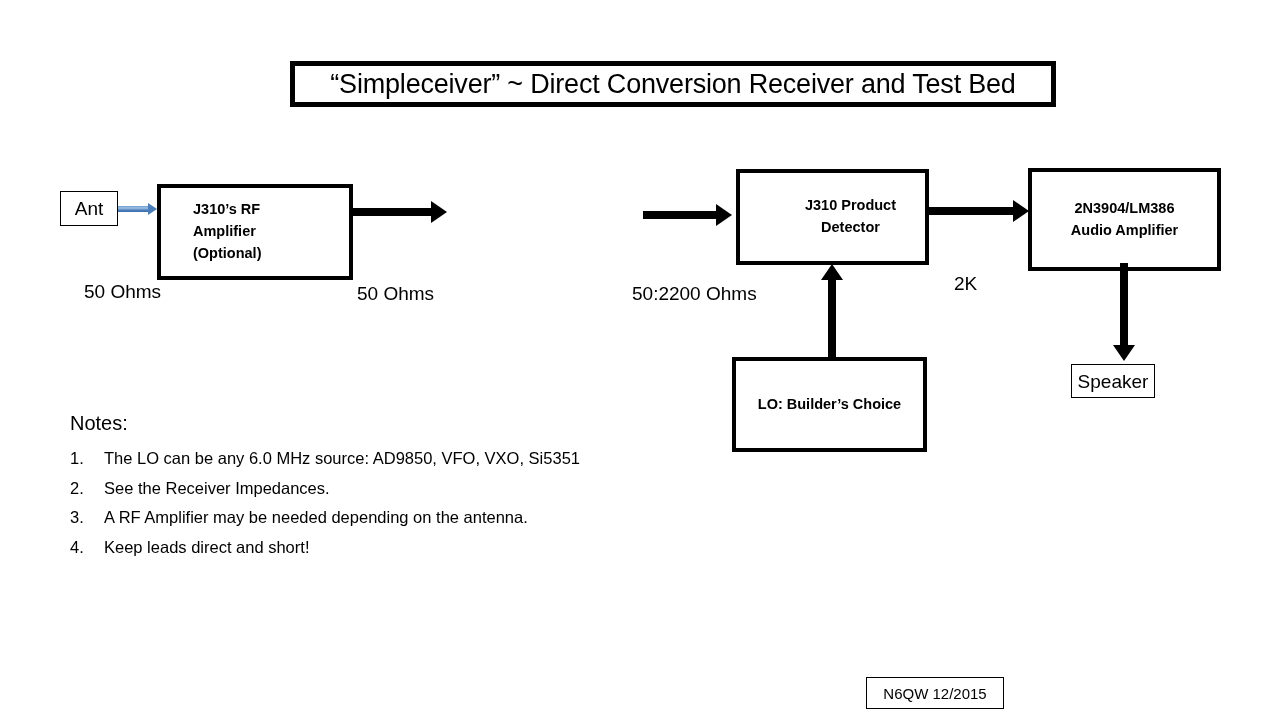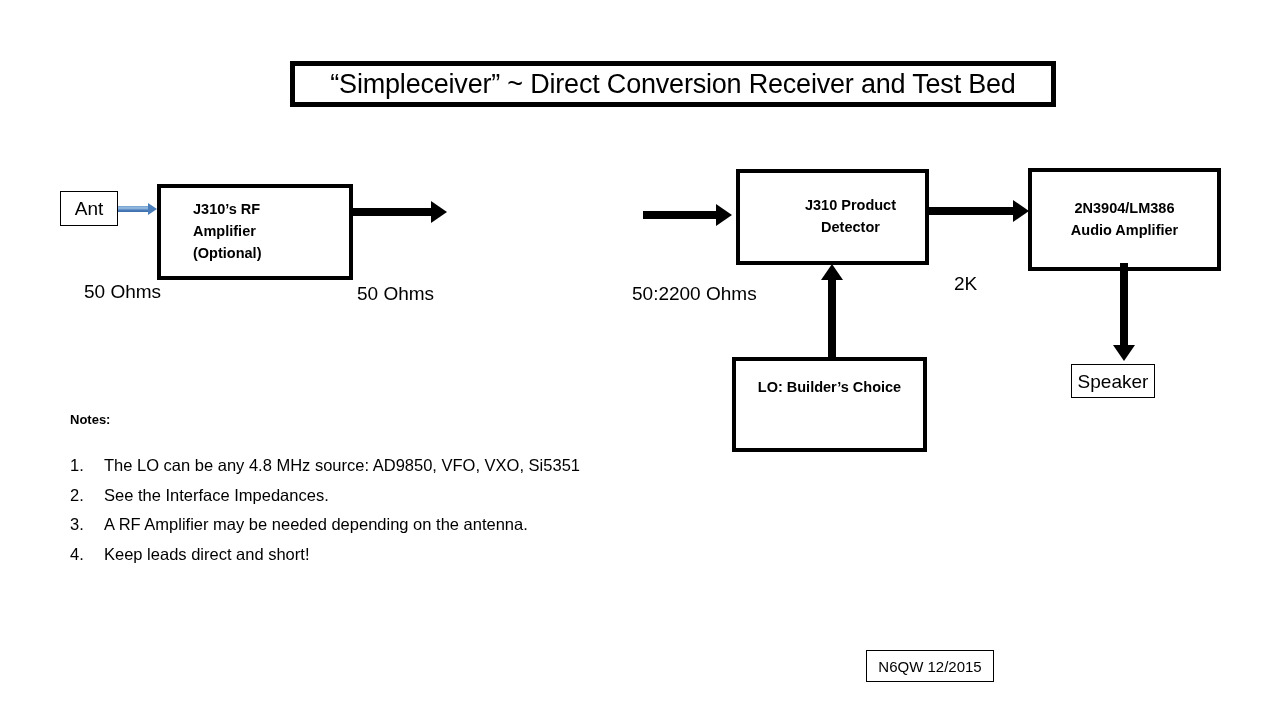--- a/index.html
+++ b/index.html
@@ -63,21 +63,21 @@
     justify-content: flex-start;
   }
   .block.left-align .label {
     padding-left: 32px;
     text-align: left;
   }
   .block.top-align {
     align-items: flex-start;
   }
   .block.top-align .label {
-    padding-top: 16px;
+    padding-top: 33px;
   }
 
   
   .thinbox {
     position: absolute;
     background: #ffffff;
     box-sizing: border-box;
     border: 1px solid #000000;
     display: flex;
     align-items: center;
@@ -153,24 +153,24 @@
   }
 
   
   .notes-block {
     position: absolute;
     left: 70px;
     top: 413px;
     width: 640px;
   }
   .notes-title {
-    font-size: 13px;
-    font-weight: 700;
-    line-height: 1;
-    margin-bottom: 31px;
+    font-size: 20px;
+    font-weight: 400;
+    line-height: 1;
+    margin-bottom: 17px;
   }
   .notes-list {
     list-style: none;
     margin: 0;
     padding: 0;
   }
   .notes-list li {
     font-size: 16.5px;
     line-height: 1;
     margin-bottom: 13px;
@@ -242,34 +242,34 @@
   <div class="imp-label" style="left:84px; top:282px;">50 Ohms</div>
   <div class="imp-label" style="left:357px; top:284px;">50 Ohms</div>
   <div class="imp-label" style="left:632px; top:284px;text-align:center;">50:2200 Ohms</div>
   <div class="imp-label" style="left:954px; top:274px;">2K</div>
 
   <div class="notes-block">
     <div class="notes-title">Notes:</div>
     <ol class="notes-list">
       <li>
         <span class="num">1.</span>
-        <span class="txt">The LO can be any 4.8 MHz source: AD9850, VFO, VXO, Si5351</span>
+        <span class="txt">The LO can be any 6.0 MHz source: AD9850, VFO, VXO, Si5351</span>
       </li>
       <li>
         <span class="num">2.</span>
-        <span class="txt">See the Interface Impedances.</span>
+        <span class="txt">See the Receiver Impedances.</span>
       </li>
       <li>
         <span class="num">3.</span>
         <span class="txt">A RF Amplifier may be needed depending on the antenna.</span>
       </li>
       <li>
         <span class="num">4.</span>
         <span class="txt">Keep leads direct and short!</span>
       </li>
     </ol>
   </div>
 
-  <div class="thinbox credit" style="left:866px; top:650px; width:128px; height:32px;">
+  <div class="thinbox credit" style="left:866px; top:677px; width:138px; height:32px;">
     <span class="label">N6QW 12/2015</span>
   </div>
 
 </div>
 
 </body></html>

